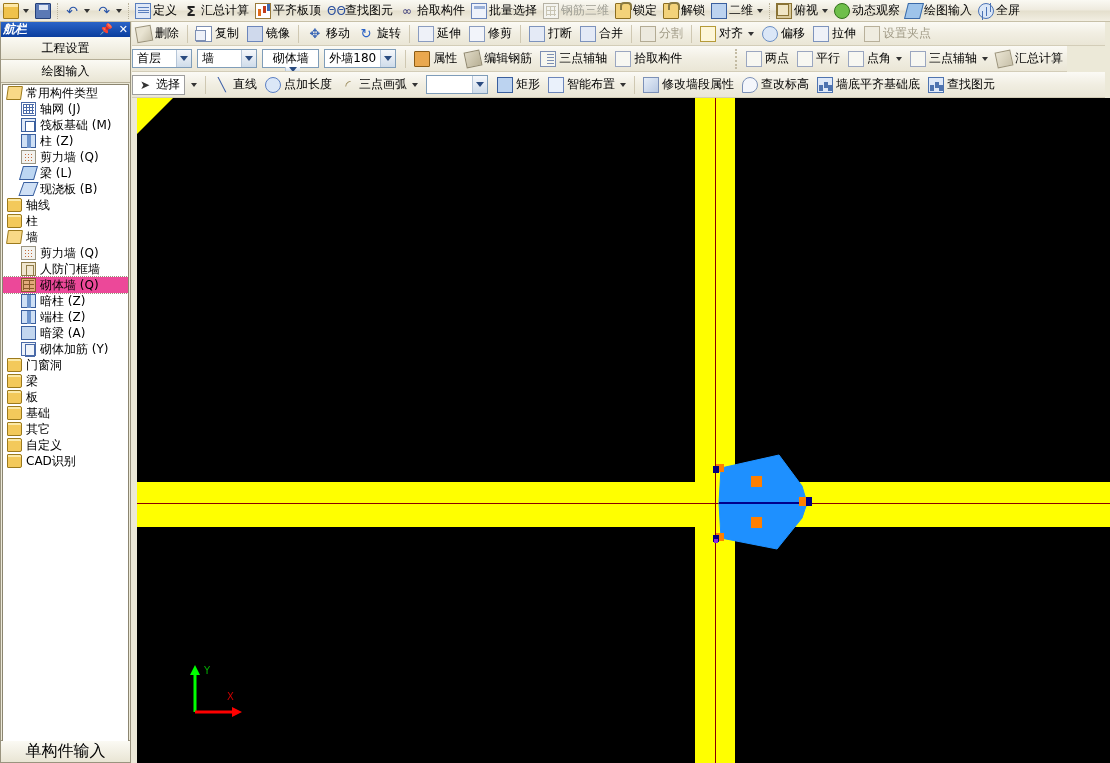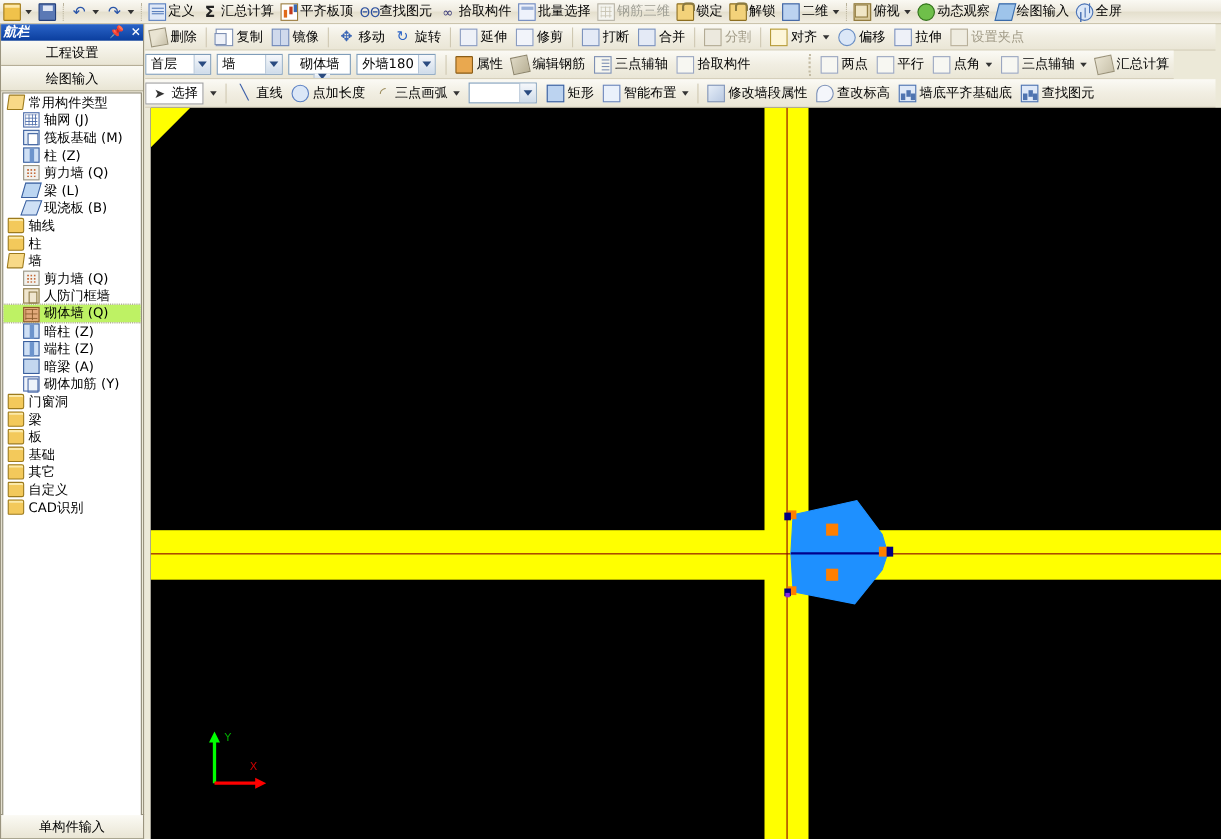--- a/index.html
+++ b/index.html
@@ -174,21 +174,21 @@
     font-size:12px; color:#000; cursor:default;
   }
   #tree {
     position:absolute; left:1px; top:62px; width:127px; height:674px;
     background:#fff; border:1px solid #8b8570; overflow:hidden;
   }
   .tr { display:flex; align-items:center; height:16px; font-size:12px;
         white-space:nowrap; padding-left:2px; cursor:default; }
   .tr.lvl1 { padding-left:4px;text-align:right; }
   .tr.lvl2 { padding-left:18px; }
-  .tr.sel  { background:#bef264; outline:1px dotted #9a9278;align-items:flex-end; }
+  .tr.sel  { background:#ec4899; outline:1px dotted #9a9278; }
   .tico { width:15px; height:14px; margin-right:4px; position:relative; flex:0 0 15px; }
   .f-closed { background:#f3c95b; border:1px solid #9c7a1c; border-radius:1px 2px 2px 1px;
               box-shadow: inset 0 2px 0 #fbe9a8; }
   .f-open { background:#f8d987; border:1px solid #9c7a1c;
             transform:skewX(-8deg); border-radius:1px;}
   .c-grid { background:#fff; border:1px solid #4a6aa8; }
   .c-grid:after{content:"";position:absolute;inset:1px;
      background:
       linear-gradient(to right,#4a6aa8 1px,transparent 1px) 0 0/3px 100%,
       linear-gradient(to bottom,#4a6aa8 1px,transparent 1px) 0 0/100% 3px;}
@@ -210,21 +210,21 @@
   .c-door { background:#f0e6cf; border:1px solid #8f7c4a; }
   .c-door:after{content:"";position:absolute;left:4px;top:2px;width:6px;height:9px;border:1px solid #8f7c4a;}
   .c-hbeam{ background:#c3d7ef; border:1px solid #3a5f9e; }
   .c-rein { background:#eef3fa; border:1px solid #4a6aa8; }
   .c-rein:after{content:"";position:absolute;left:3px;top:1px;width:8px;height:11px;border:1px solid #4a6aa8;}
 
   #navfoot {
     position:absolute; left:0; top:741px; width:131px; height:22px;
     background:linear-gradient(to bottom,#fbfaf4,#e9e5d4);
     border:1px solid #9a947f; border-top:none;
-    display:flex; align-items:center; justify-content:center; font-size:12px;
+    display:flex; align-items:center; justify-content:center; font-size:16px;
   }
 
   
   #canvas {
     position:absolute; left:137px; top:98px; width:973px; height:665px;
     background:#000; overflow:hidden;
   }
   .wallv, .wallh { position:absolute; background:#ffff00; }
   .axline { position:absolute; background:#8b0000; }
   .wedge {

